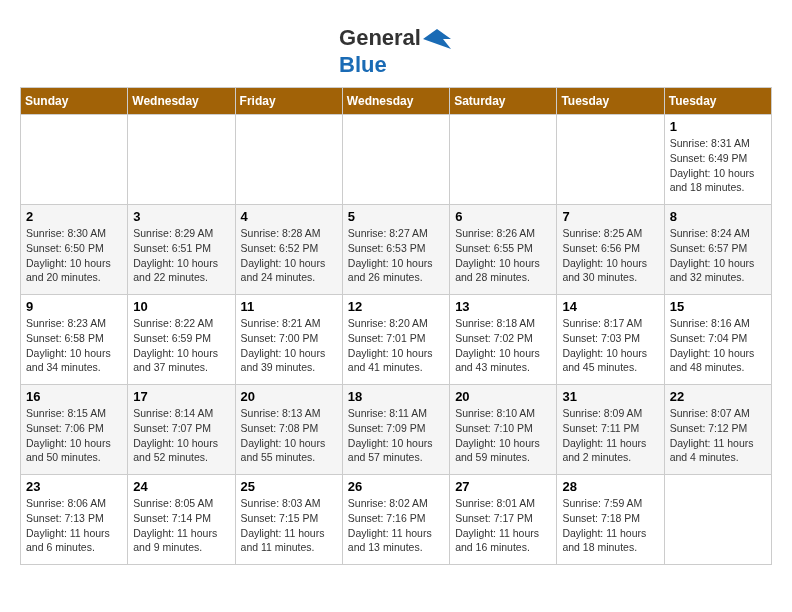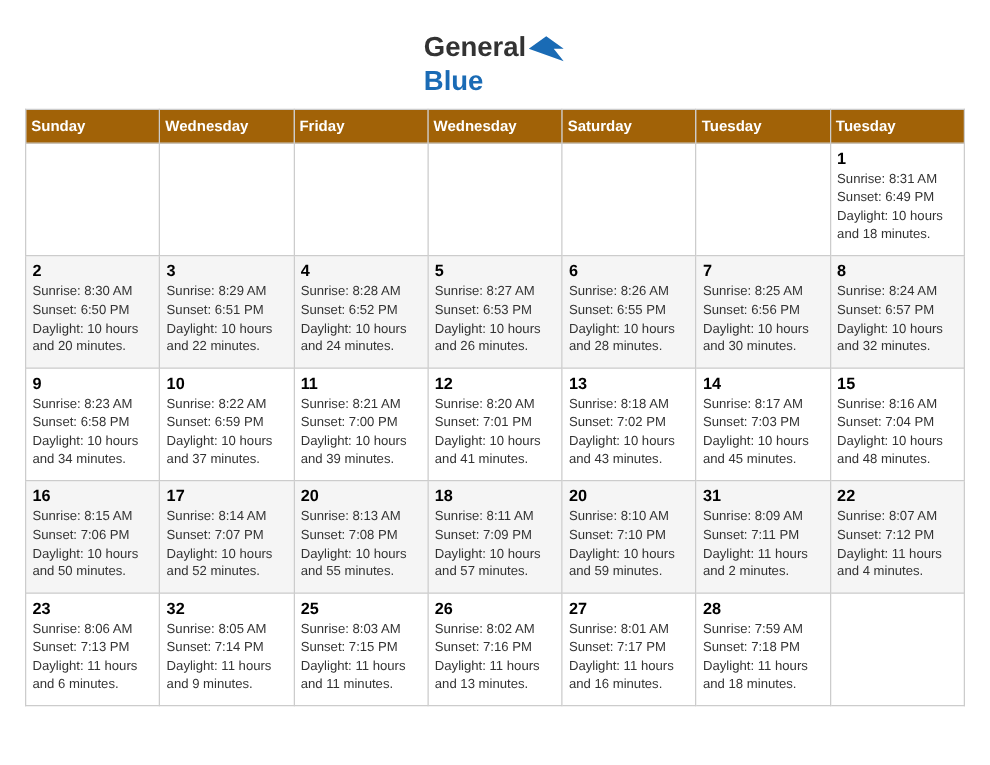--- a/index.html
+++ b/index.html
@@ -175,21 +175,21 @@
         <td><span class="day-num">20</span>
         <span class="day-info">Sunrise: 8:10 AM<br>Sunset: 7:10 PM<br>Daylight: 10 hours and 59 minutes.</span></td>
         <td><span class="day-num">31</span>
         <span class="day-info">Sunrise: 8:09 AM<br>Sunset: 7:11 PM<br>Daylight: 11 hours and 2 minutes.</span></td>
         <td><span class="day-num">22</span>
         <span class="day-info">Sunrise: 8:07 AM<br>Sunset: 7:12 PM<br>Daylight: 11 hours and 4 minutes.</span></td>
       </tr>
       <tr>
         <td><span class="day-num">23</span>
         <span class="day-info">Sunrise: 8:06 AM<br>Sunset: 7:13 PM<br>Daylight: 11 hours and 6 minutes.</span></td>
-        <td><span class="day-num">32</span>
+        <td><span class="day-num">24</span>
         <span class="day-info">Sunrise: 8:05 AM<br>Sunset: 7:14 PM<br>Daylight: 11 hours and 9 minutes.</span></td>
         <td><span class="day-num">25</span>
         <span class="day-info">Sunrise: 8:03 AM<br>Sunset: 7:15 PM<br>Daylight: 11 hours and 11 minutes.</span></td>
         <td><span class="day-num">26</span>
         <span class="day-info">Sunrise: 8:02 AM<br>Sunset: 7:16 PM<br>Daylight: 11 hours and 13 minutes.</span></td>
         <td><span class="day-num">27</span>
         <span class="day-info">Sunrise: 8:01 AM<br>Sunset: 7:17 PM<br>Daylight: 11 hours and 16 minutes.</span></td>
         <td><span class="day-num">28</span>
         <span class="day-info">Sunrise: 7:59 AM<br>Sunset: 7:18 PM<br>Daylight: 11 hours and 18 minutes.</span></td>
         <td class="empty-cell"></td>

